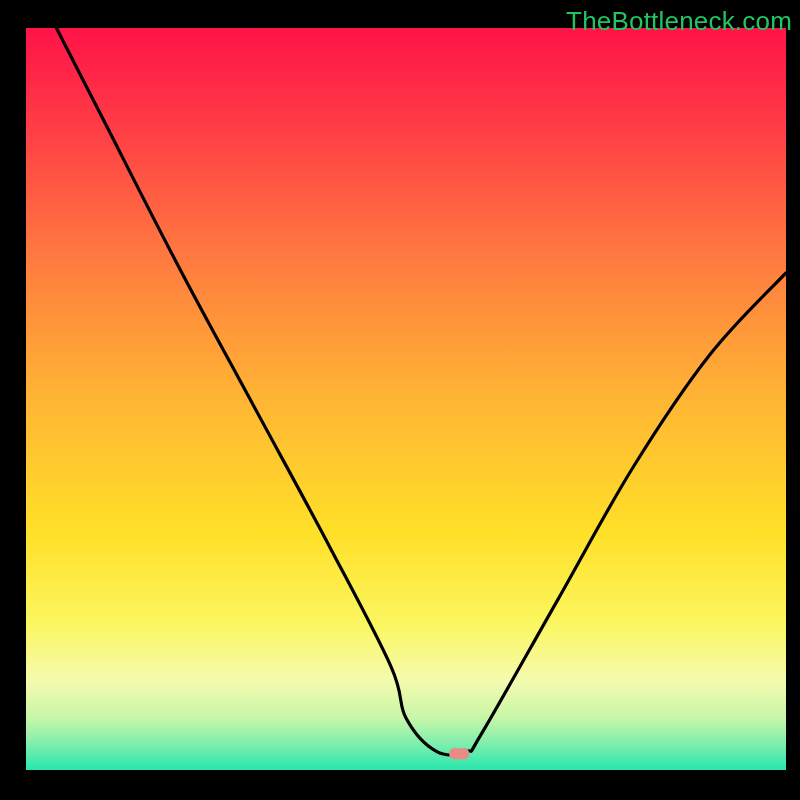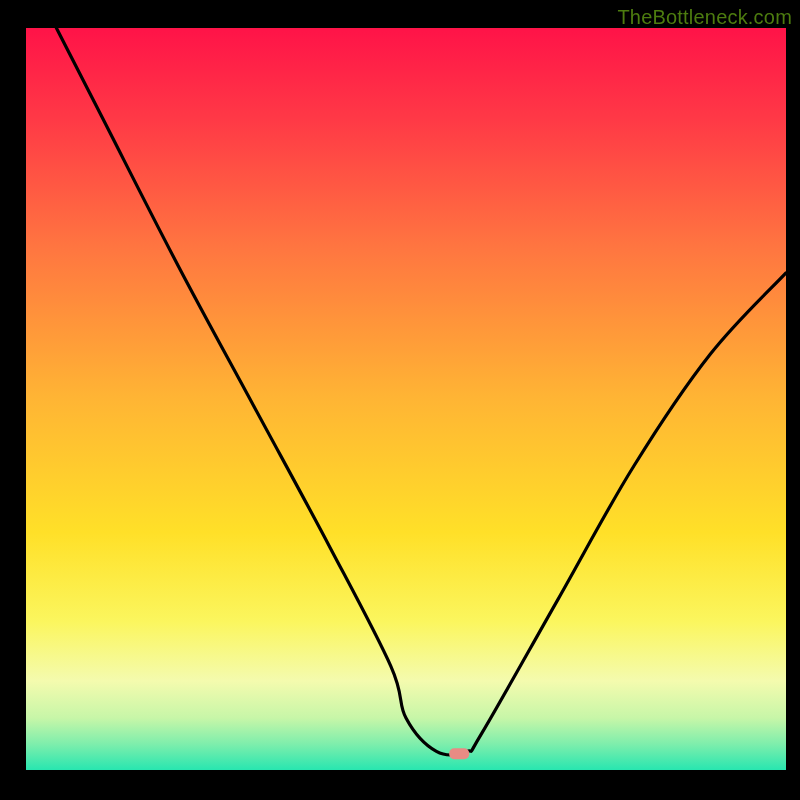--- a/index.html
+++ b/index.html
@@ -8,22 +8,22 @@
     width: 800px;
     height: 800px;
     background: #000;
     position: relative;
     font-family: Arial, Helvetica, sans-serif;
   }
   .watermark {
     position: absolute;
     top: 6px;
     right: 8px;
-    color: #4d7c0f;
-    font-size: 20px;
+    color: #22c55e;
+    font-size: 26px;
     font-weight: 500;
     z-index: 10;
     letter-spacing: 0.2px;
   }
   .canvas-wrap {
     position: absolute;
     top: 0;
     left: 0;
     width: 800px;
     height: 800px;

